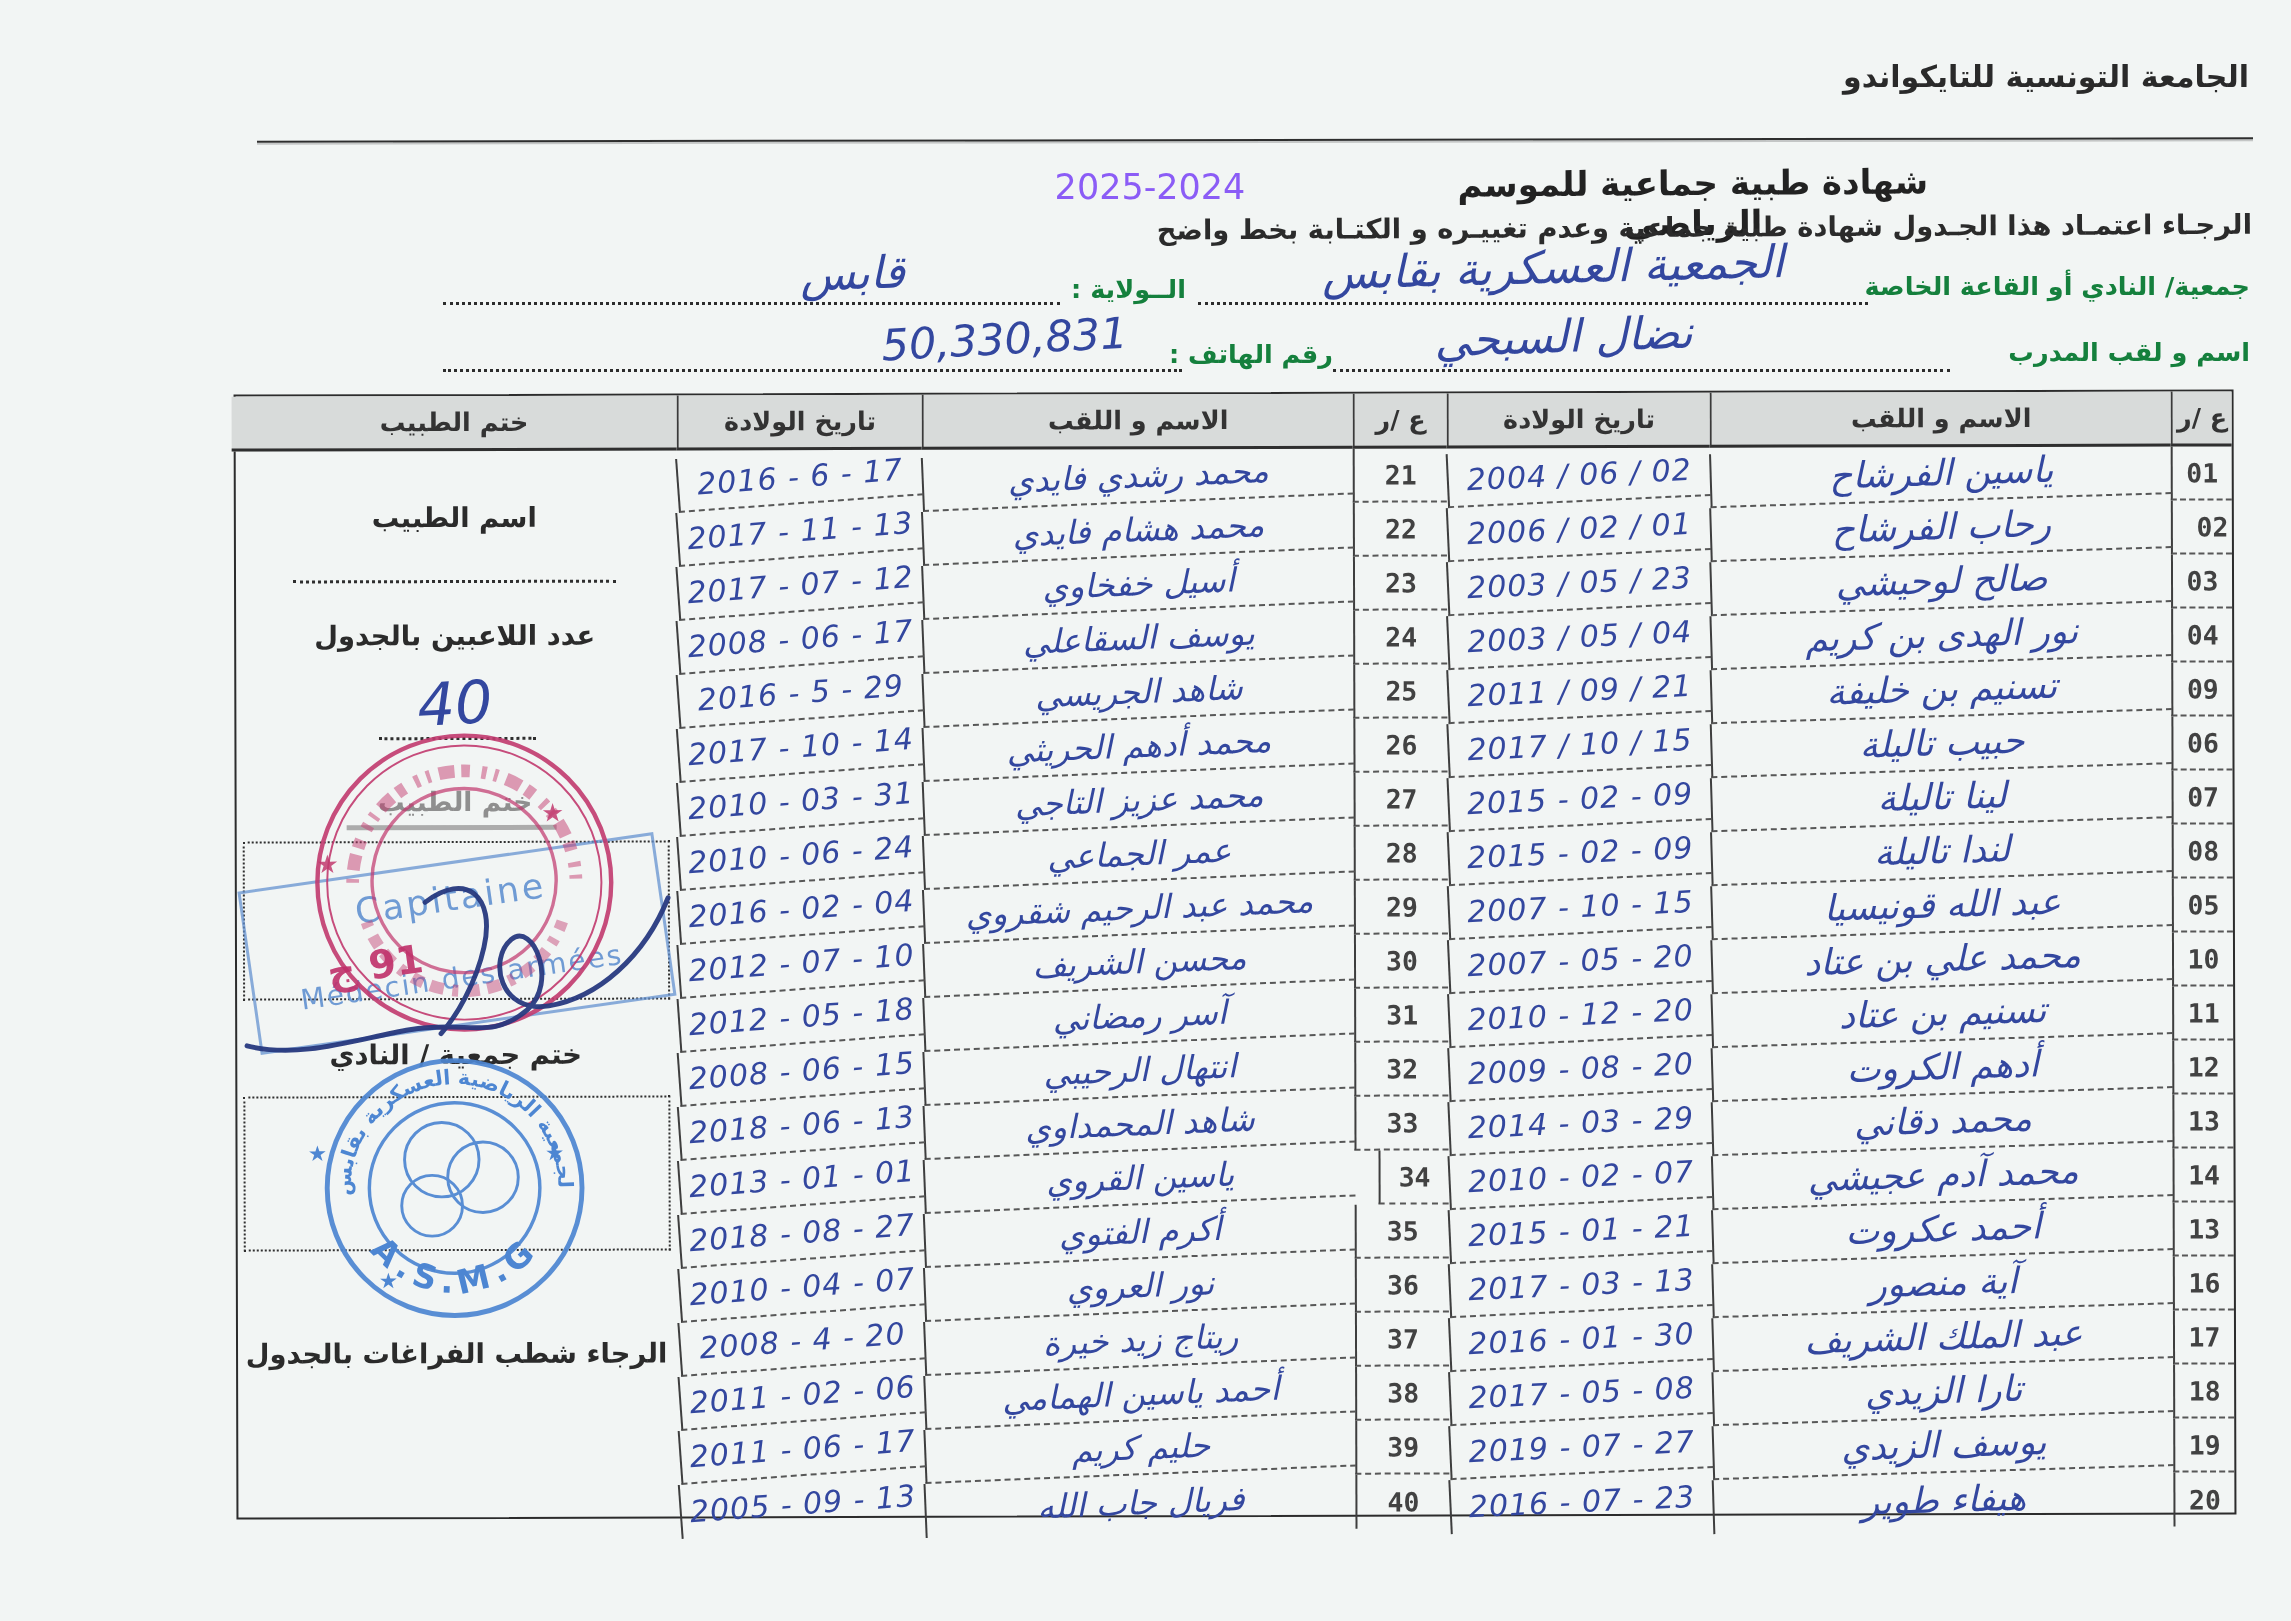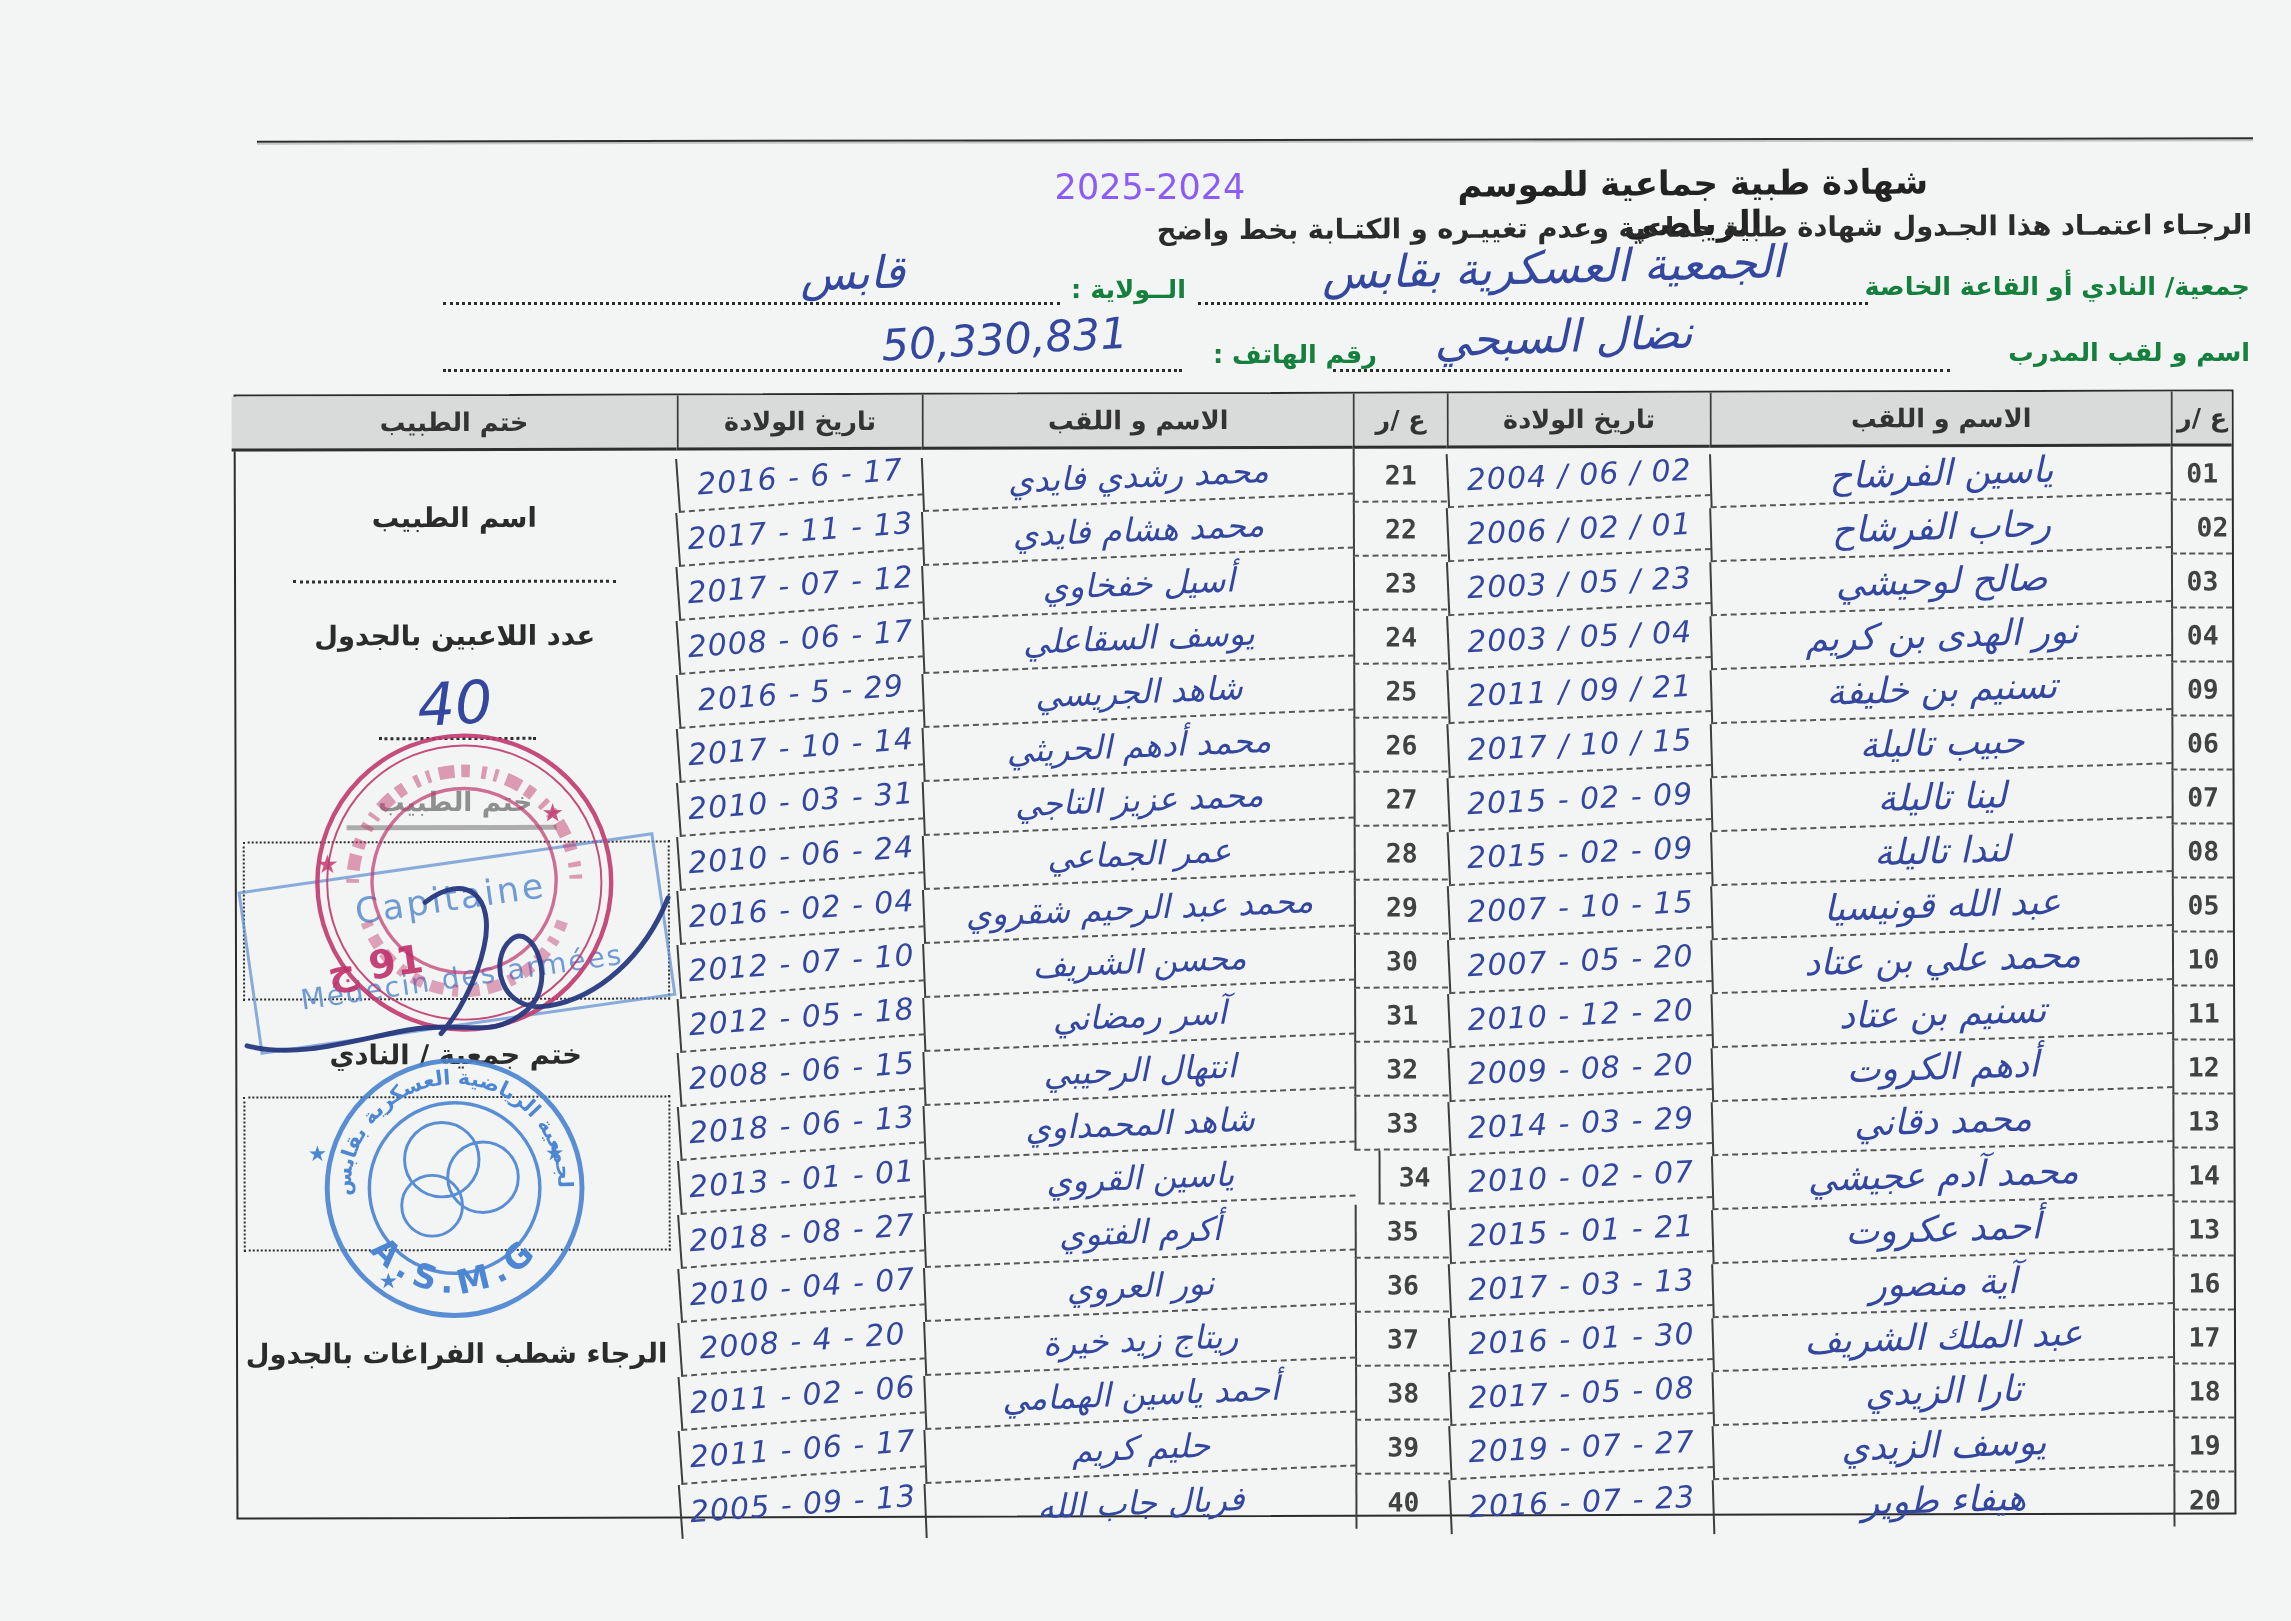--- a/index.html
+++ b/index.html
@@ -65,36 +65,37 @@
   .officer-l2 { font-size:28px; letter-spacing:2px; margin-top:43px; }
   .club-stamp-label { top:588px; }
   .note-label { top:887px; }
   svg { position:absolute; overflow:visible; }
 </style>
 </head>
 <body>
 
 <div class="paper">
 
+  <div class="abs org-title rtl">الجامعة التونسية للتايكواندو</div>
   <div class="abs head-rule"></div>
   <div class="abs doc-title rtl">شهادة طبية جماعية  للموسم الرياضي</div>
   <div class="abs doc-season ltr">2025-2024</div>
   <div class="abs doc-subtitle rtl">الرجـاء اعتمـاد هذا الجـدول  شهادة طبية جماعية وعدم تغييـره و الكتـابة بخط واضح</div>
 
   <div class="abs lbl rtl" style="top:271px; left:1862px; width:388px; text-align:right;">جمعية/ النادي أو القاعة الخاصة</div>
   <div class="abs dotline" style="top:302px; left:1198px; width:670px;"></div>
   <div class="abs fv hand rtl" style="top:241px; left:1215px; width:676px; text-align:center; transform:rotate(-1.5deg);">الجمعية العسكرية بقابس</div>
   <div class="abs lbl rtl" style="top:274px; left:1064px; width:129px; text-align:center;">الــولاية :</div>
   <div class="abs dotline" style="top:302px; left:443px; width:617px;"></div>
   <div class="abs fv hand rtl" style="top:247px; left:725px; width:255px; text-align:center; transform:rotate(-2deg);">قابس</div>
 
   <div class="abs lbl rtl" style="top:337px; left:1954px; width:296px; text-align:right;">اسم و لقب المدرب</div>
   <div class="abs dotline" style="top:369px; left:1333px; width:617px;"></div>
   <div class="abs fv hand rtl" style="top:310px; left:1333px; width:461px; text-align:center; transform:rotate(-2deg);">نضال السبحي</div>
-  <div class="abs lbl rtl" style="top:339px; left:1226px; width:151px; text-align:center;">رقم الهاتف :</div>
+  <div class="abs lbl rtl" style="top:339px; left:1182px; width:151px; text-align:center;">رقم الهاتف :</div>
   <div class="abs dotline" style="top:369px; left:443px; width:739px;"></div>
   <div class="abs fv hand ltr" style="top:314px; left:843px; width:323px; text-align:center; transform:rotate(-3deg); font-size:43px;">50,330,831</div>
 
   <div class="abs table-wrap">
     <div class="grid">
 
       <div class="hcell" style="grid-column:1; grid-row:1;">ع /ر</div>
       <div class="hcell" style="grid-column:2; grid-row:1;">الاسم و اللقب</div>
       <div class="hcell" style="grid-column:3; grid-row:1;">تاريخ الولادة</div>
       <div class="hcell" style="grid-column:4; grid-row:1;">ع /ر</div>

